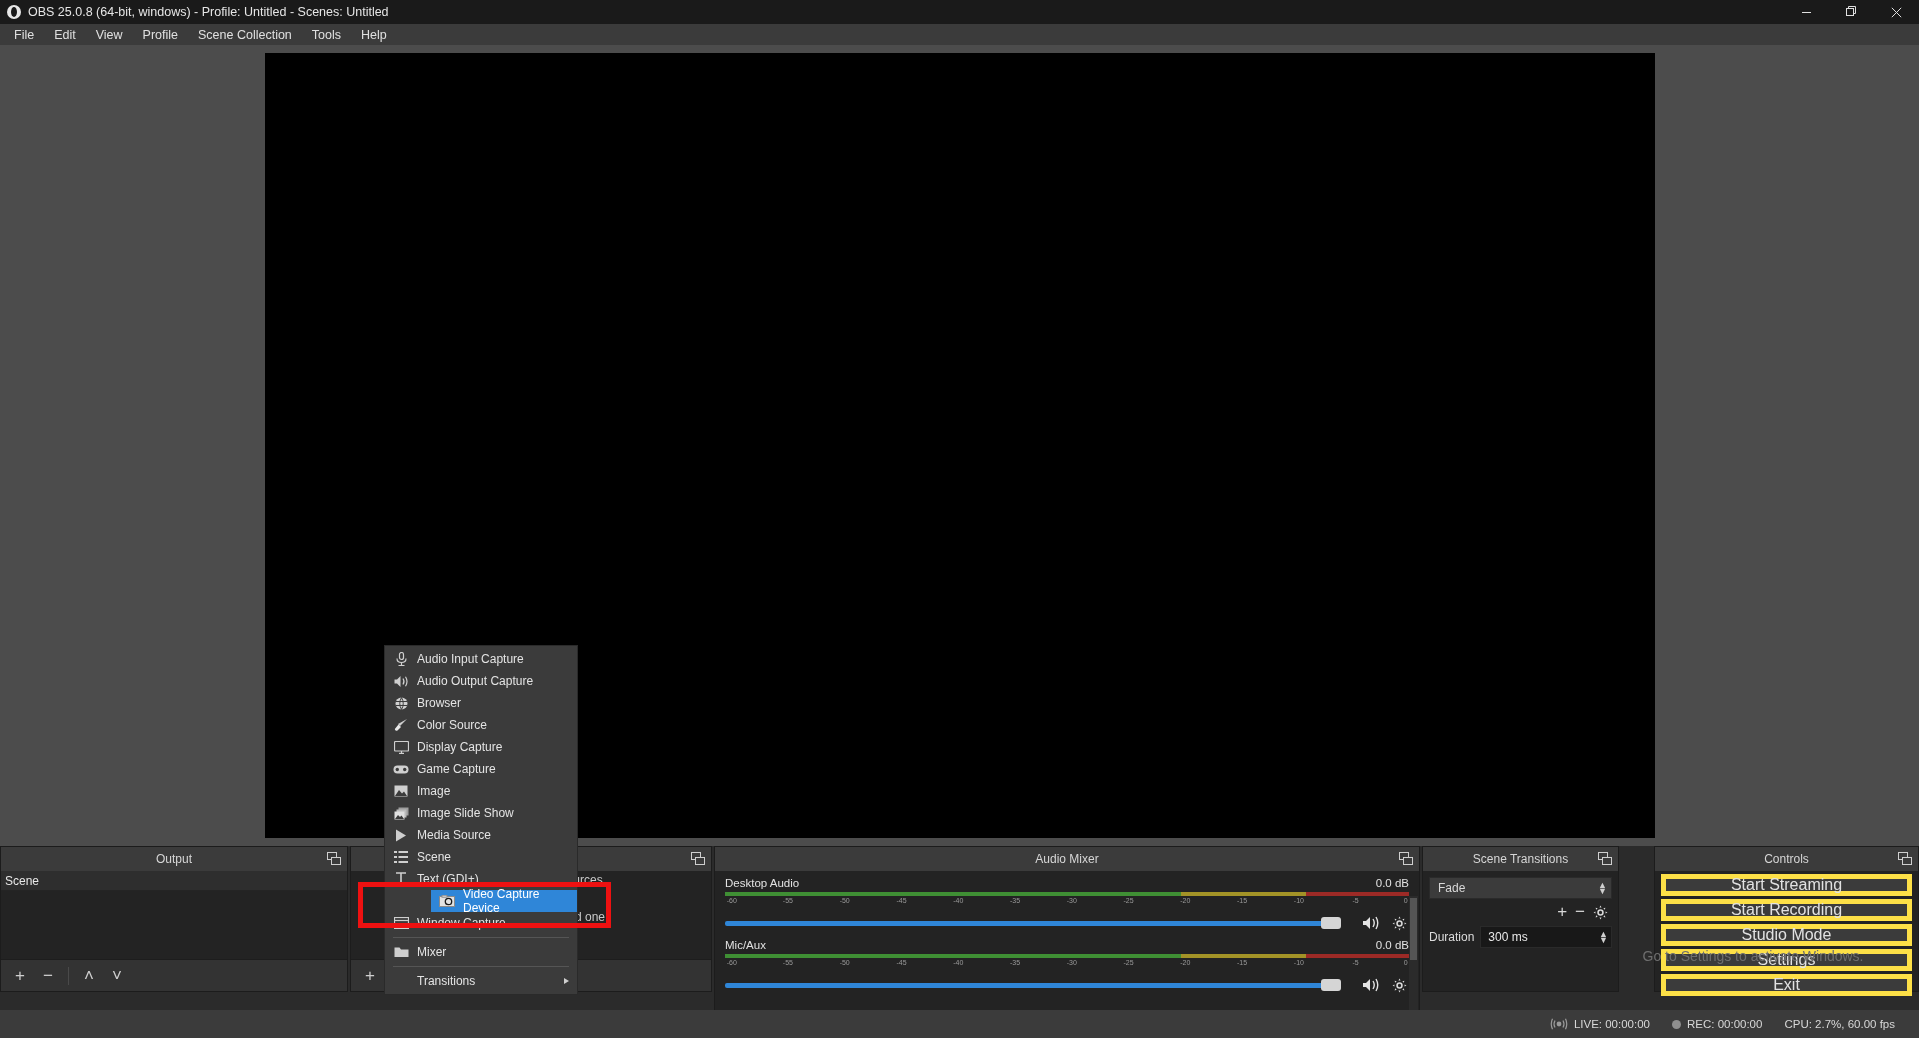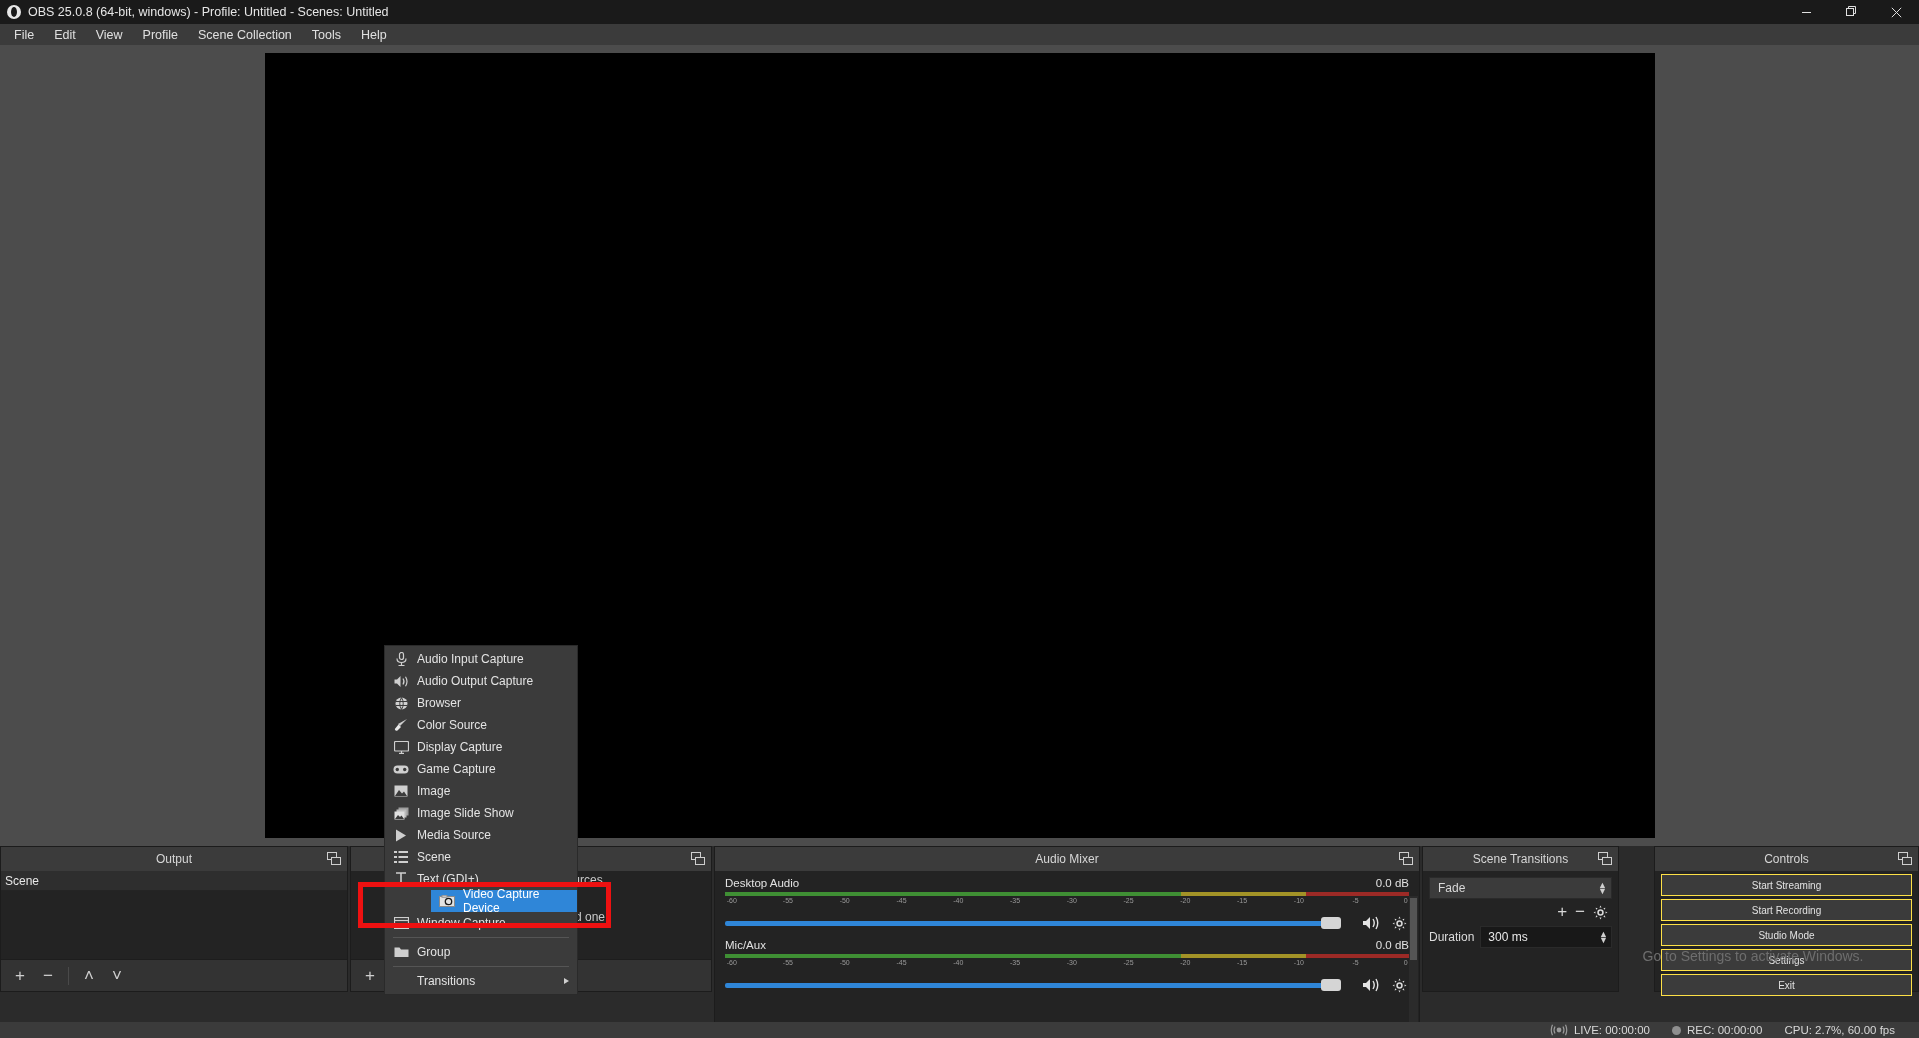--- a/index.html
+++ b/index.html
@@ -118,27 +118,27 @@
   .durlabel{font-size:12px;color:#dcdcdc;}
   .durfield{
     flex:1;height:22px;background:#181818;border:1px solid #2a2a2a;display:flex;
     align-items:center;justify-content:space-between;padding:0 3px 0 7px;font-size:12px;color:#e8e8e8;
   }
   .spin{display:flex;flex-direction:column;line-height:6px;font-size:9px;color:#cfcfcf;}
 
   
   #dock-controls{left:1654px;width:265px;height:146px;}
   .cbtn{
-    margin:3px 6px 0 6px;height:22px;background:#3b3b3b;border:1px solid #fde047;
-    display:flex;align-items:center;justify-content:center;font-size:10px;color:#e2e2e2;
+    margin:3px 6px 0 6px;height:22px;background:#3b3b3b;border:5px solid #fde047;
+    display:flex;align-items:center;justify-content:center;font-size:16px;color:#e2e2e2;
   }
 
   
   .statusbar{
-    position:absolute;left:0;bottom:0;width:1919px;height:16px;background:#3b3b3b;
+    position:absolute;left:0;bottom:0;width:1919px;height:28px;background:#3b3b3b;
     display:flex;align-items:center;justify-content:flex-end;gap:22px;padding-right:24px;
     font-size:11.5px;color:#d8d8d8;
   }
   .stitem{display:flex;align-items:center;gap:6px;}
   .recdot{width:9px;height:9px;border-radius:50%;background:#8f8f8f;display:inline-block;}
 
   
   .watermark{
     position:absolute;left:1588px;top:946px;width:330px;text-align:center;
     color:#6e6e6e;pointer-events:none;
@@ -614,21 +614,21 @@
     </div>
 
     <div class="ctxsep"></div>
 
     <div class="ctxitem">
       <span class="ic">
         <svg width="15" height="12" viewBox="0 0 15 12">
             <path d="M0.5 1.5 H5.5 L7 3.5 H14.5 V11 H0.5 Z" fill="#cfcfcf"></path>
           </svg>
       </span>
-      <span>Group</span>
+      <span>Mixer</span>
     </div>
 
     <div class="ctxsep"></div>
 
     <div class="ctxitem">
       <span class="ic"></span>
       <span>Transitions</span>
       <span class="arrow"></span>
     </div>
 

